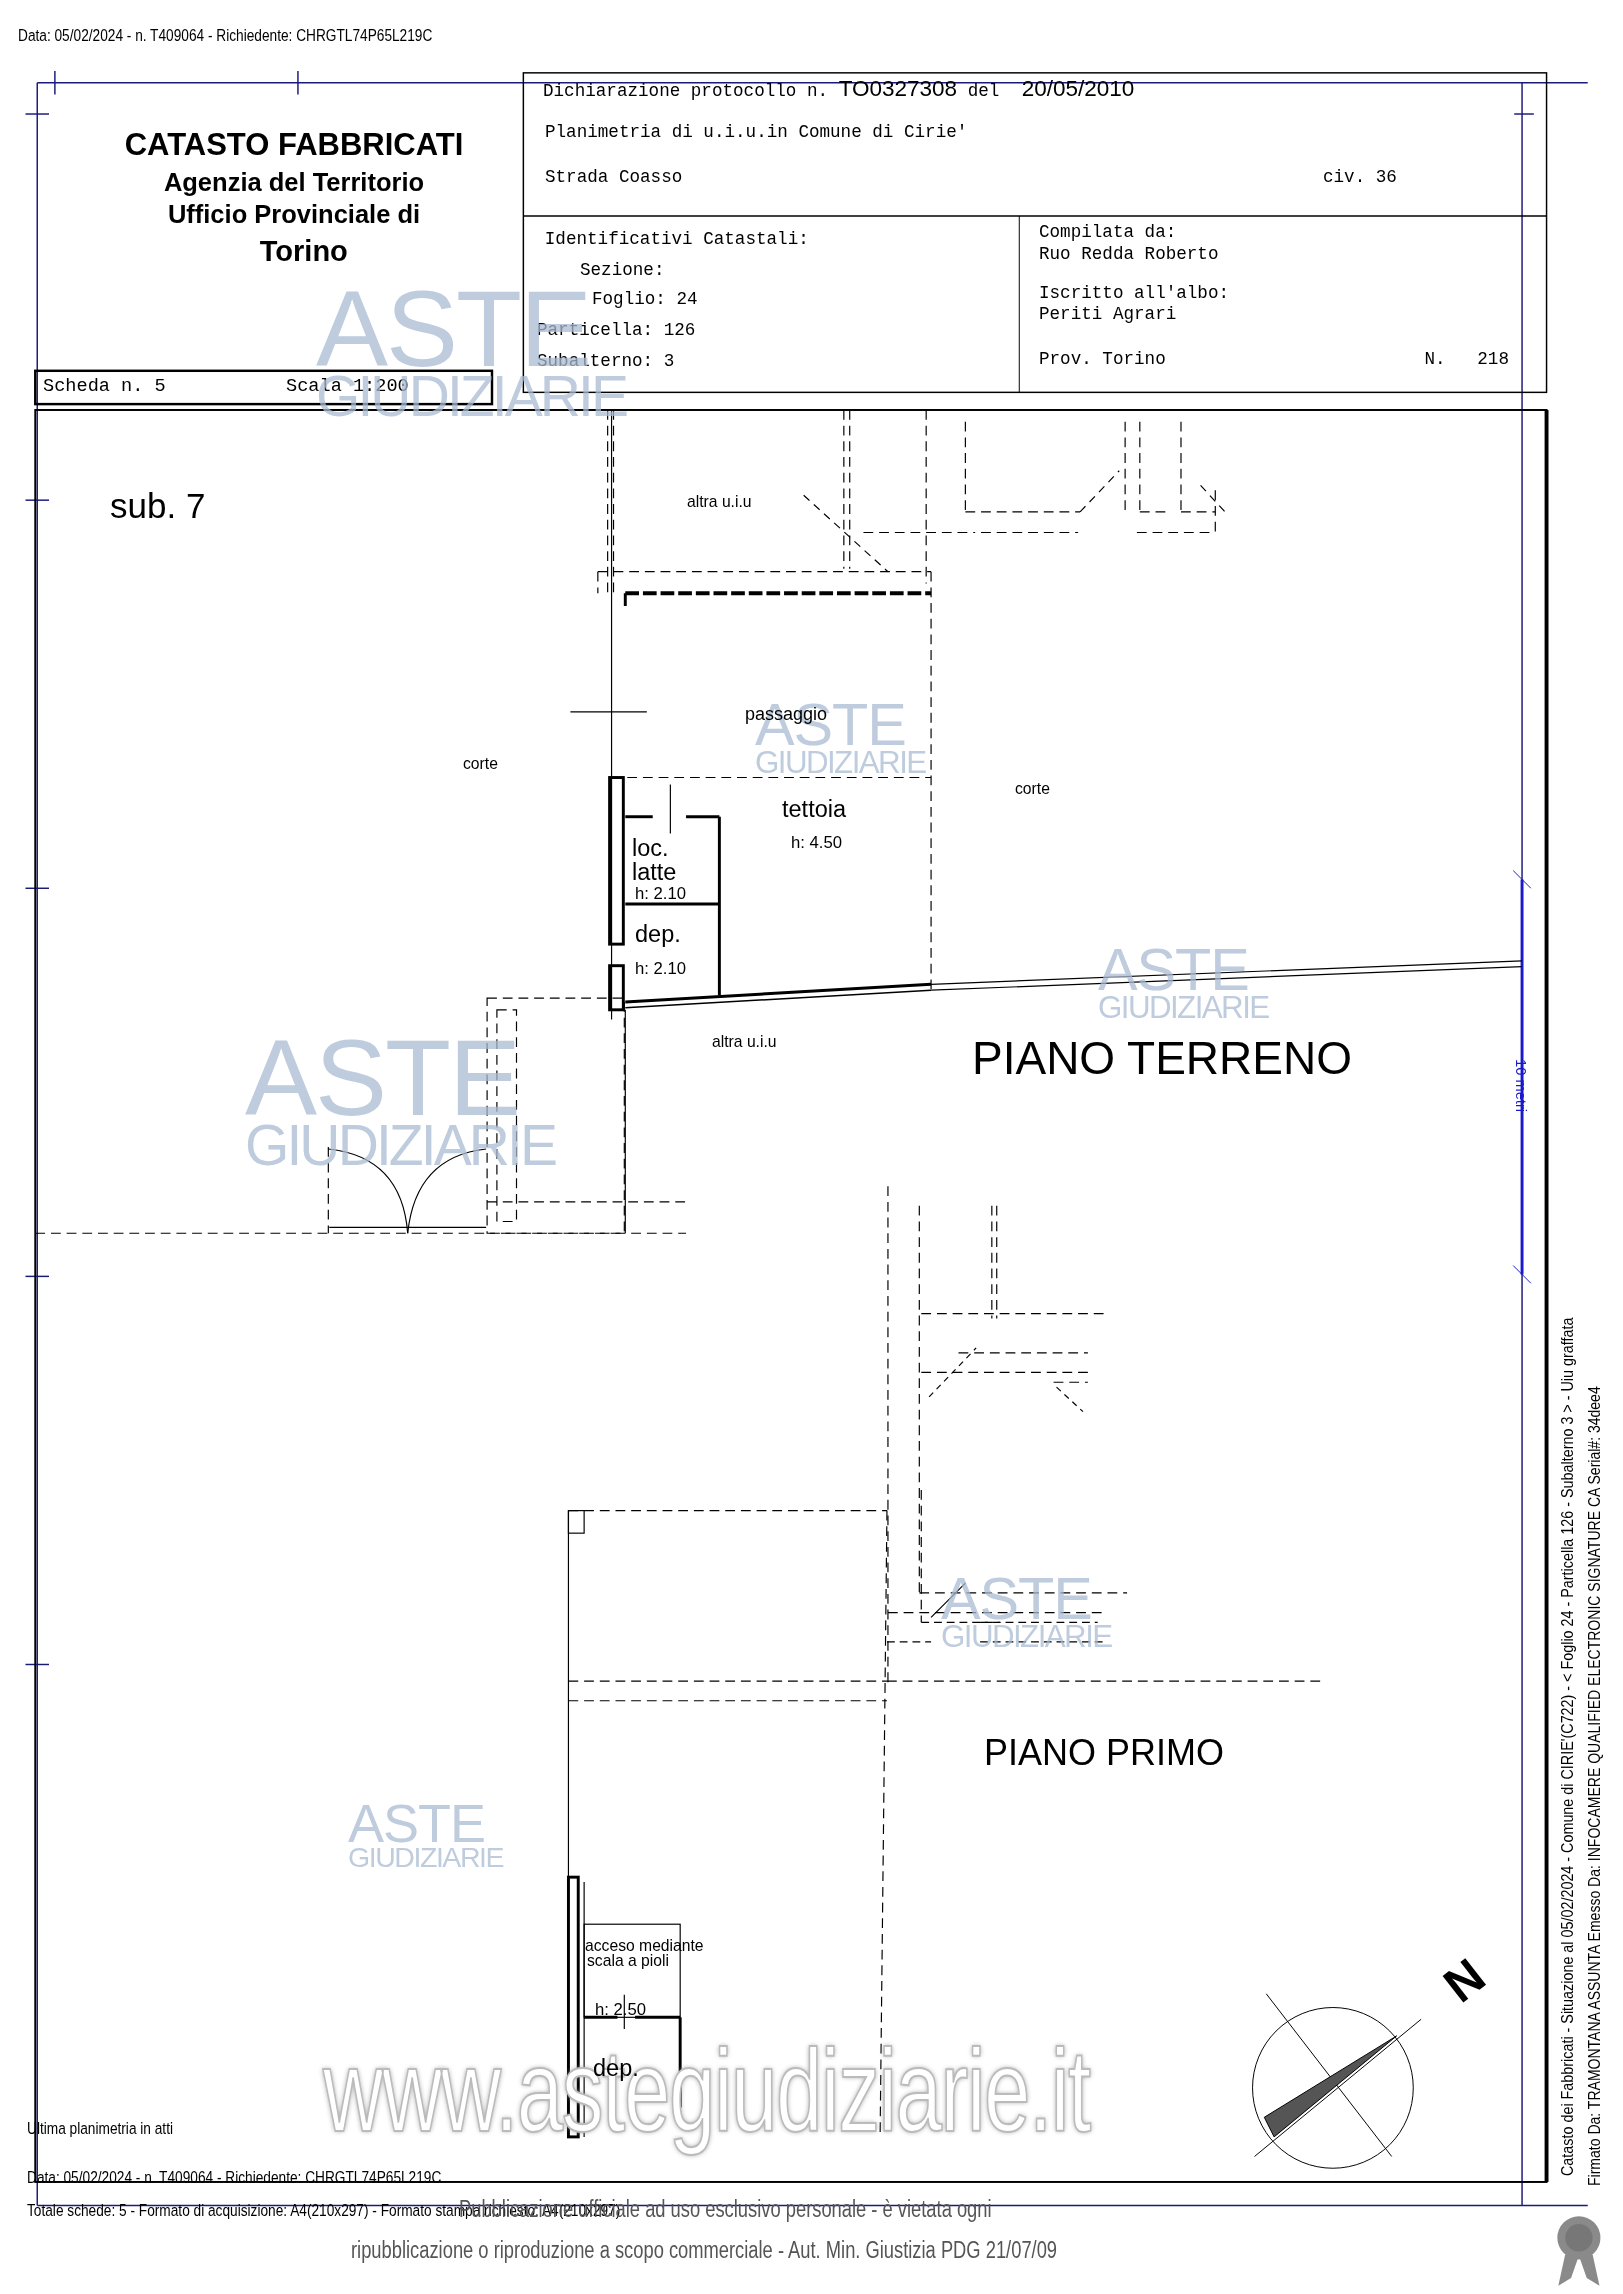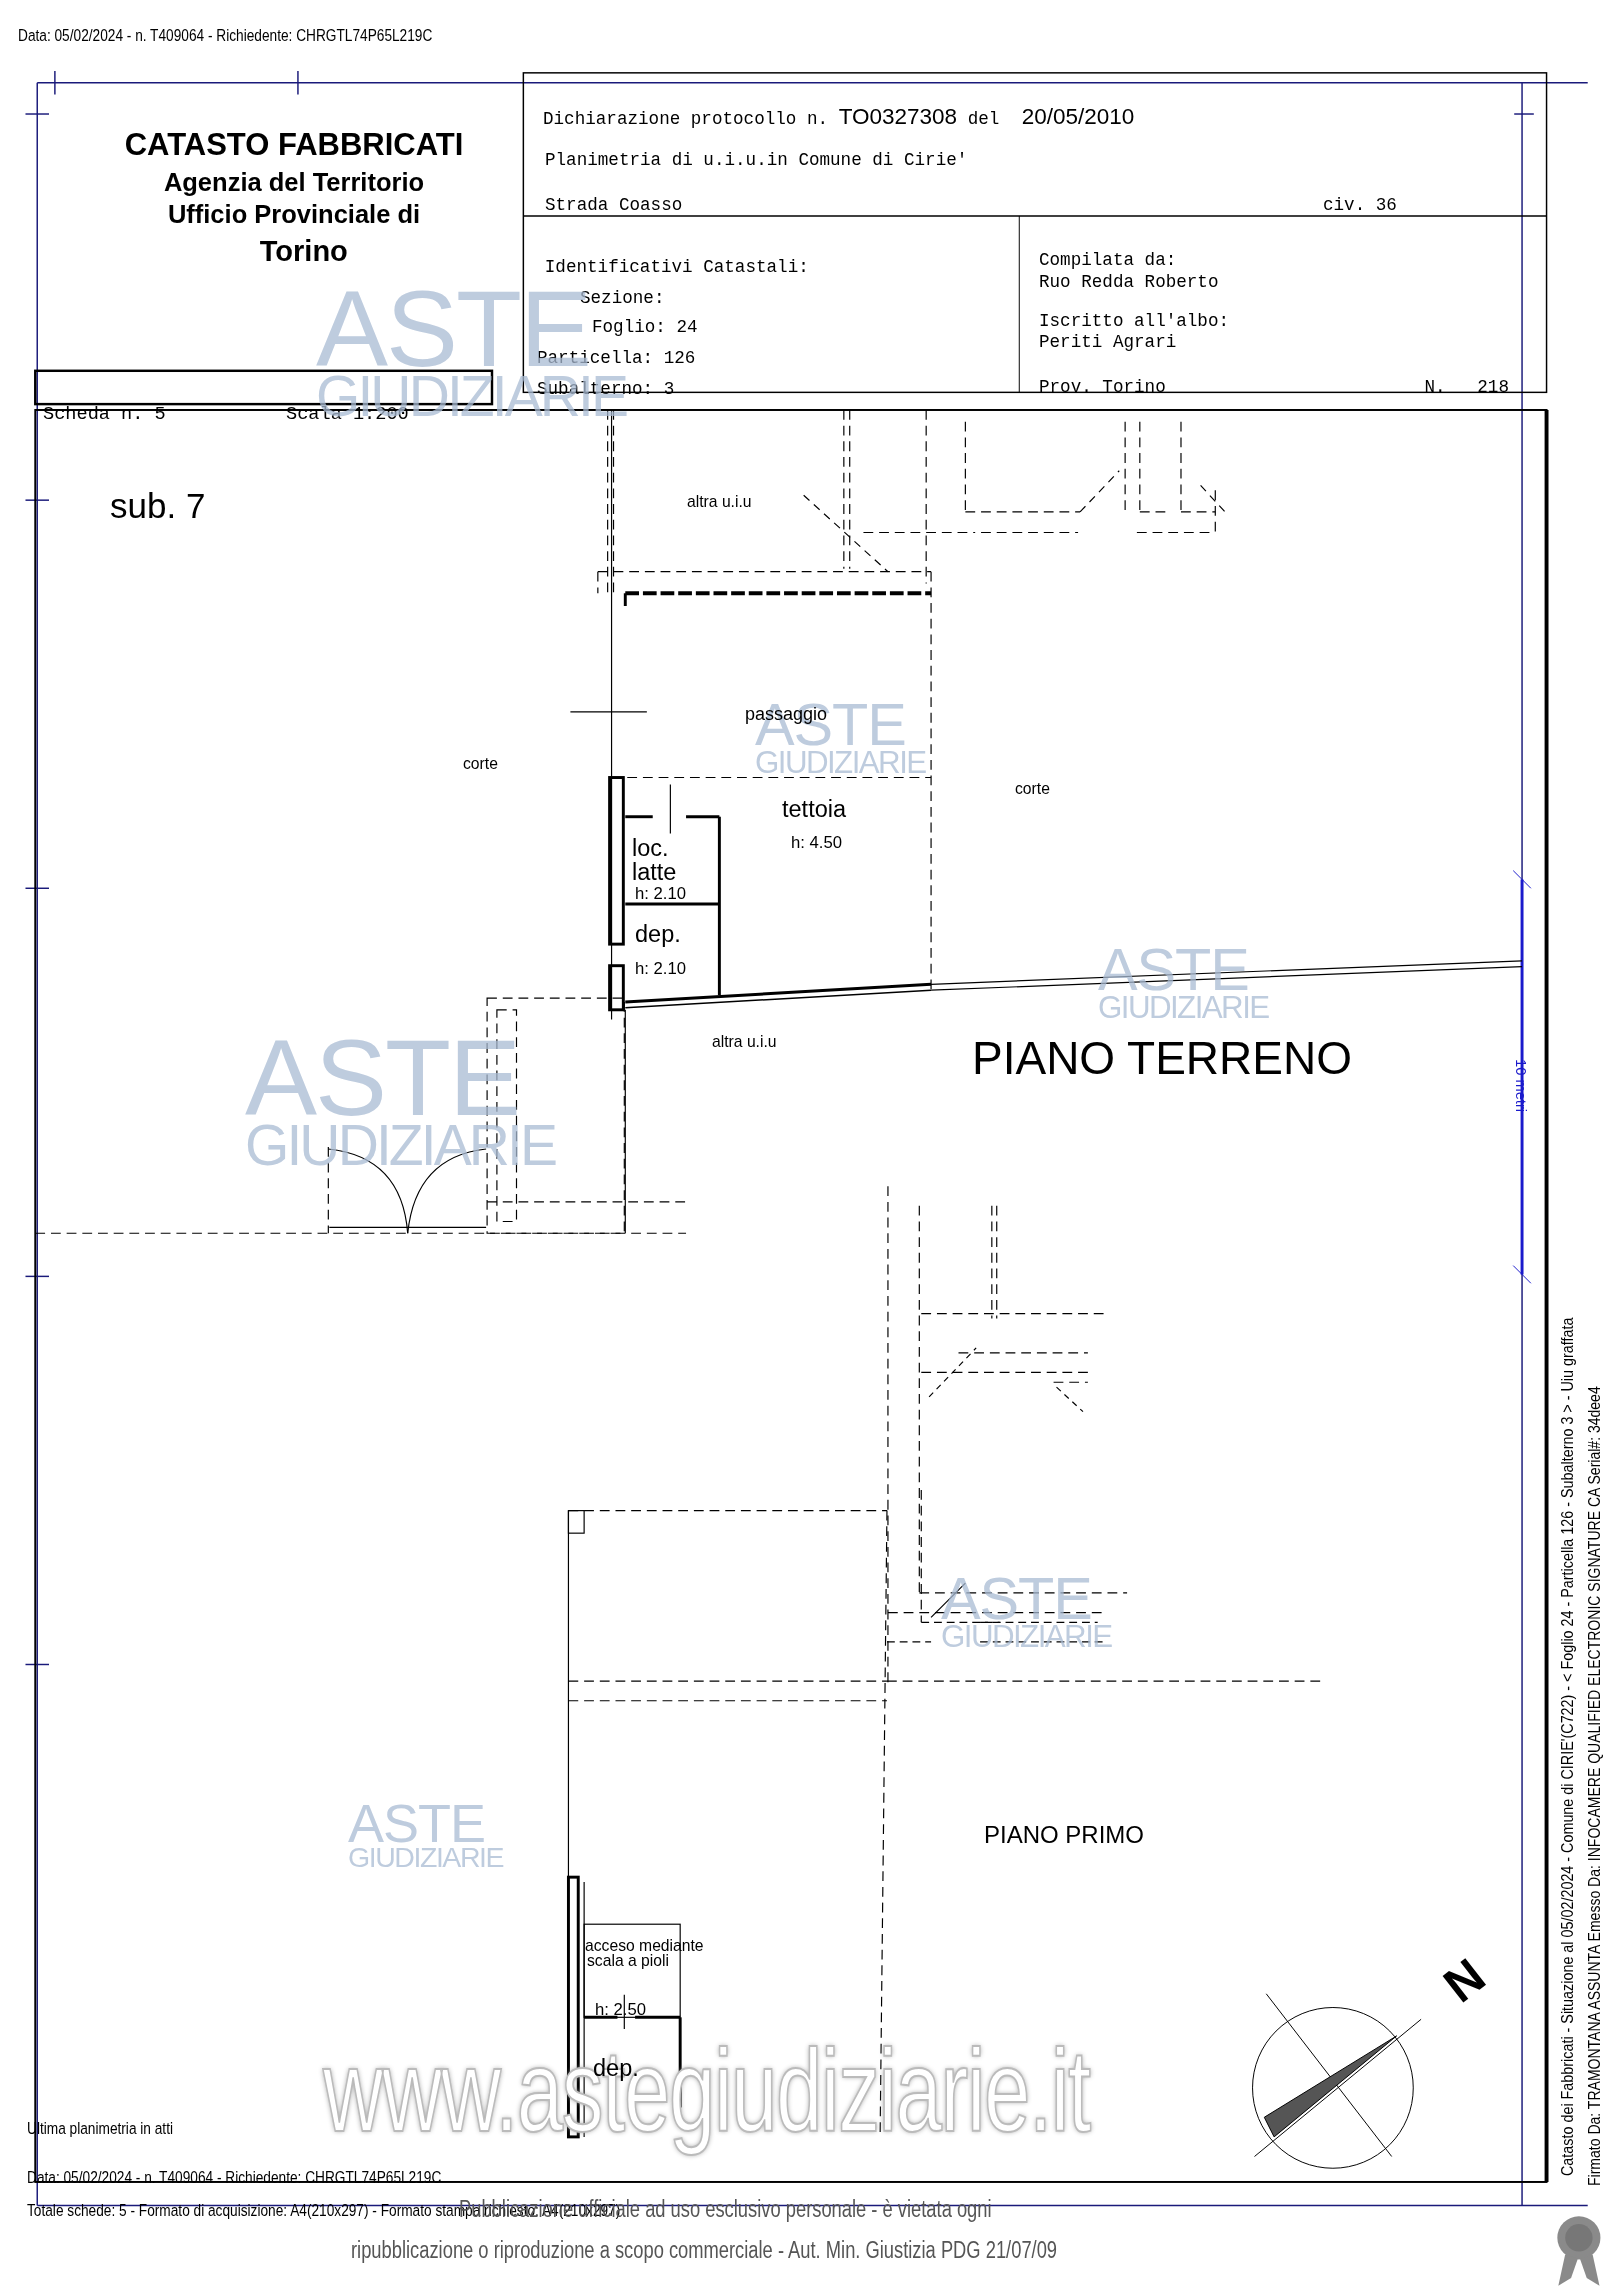--- a/index.html
+++ b/index.html
@@ -1,18 +1,18 @@
 <!DOCTYPE html>
 <html><head>
 <meta charset="utf-8">
 <style>
   html,body{margin:0;padding:0;background:#fff;}
   body{width:1623px;height:2295px;position:relative;overflow:hidden;font-family:"Liberation Sans",sans-serif;color:#000;}
   .abs{position:absolute;}
-  .mono{font-family:"Liberation Mono",monospace;margin-top:28px;}
+  .mono{font-family:"Liberation Mono",monospace;}
   .hdr-line{white-space:nowrap;}
   svg{position:absolute;left:0;top:0;}
   .wm{position:absolute;color:#a9bbd3;opacity:.75;font-family:"Liberation Sans",sans-serif;line-height:.9;letter-spacing:-2px;}
   .wm .a{font-size:108px;display:block;}
   .wm .g{font-size:57px;display:block;letter-spacing:-2.9px;margin-top:-5.9px;}
   .plan-label{position:absolute;white-space:nowrap;}
 </style>
 </head>
 <body>
 
@@ -238,21 +238,21 @@
 <div class="plan-label" style="left:1015px;top:780px;font-size:15.7px;">corte</div>
 <div class="plan-label" style="left:782px;top:796px;font-size:23.5px;">tettoia</div>
 <div class="plan-label" style="left:791px;top:833px;font-size:16.7px;">h: 4.50</div>
 <div class="plan-label" style="left:632px;top:835px;font-size:23.5px;">loc.</div>
 <div class="plan-label" style="left:632px;top:859px;font-size:23.5px;">latte</div>
 <div class="plan-label" style="left:635px;top:884px;font-size:16.7px;">h: 2.10</div>
 <div class="plan-label" style="left:635px;top:921px;font-size:23.5px;">dep.</div>
 <div class="plan-label" style="left:635px;top:959px;font-size:16.7px;">h: 2.10</div>
 <div class="plan-label" style="left:712px;top:1033px;font-size:15.7px;">altra u.i.u</div>
 <div class="plan-label" style="left:972px;top:1031px;font-size:46px;">PIANO TERRENO</div>
-<div class="plan-label" style="left:984px;top:1821px;font-size:24px;">PIANO PRIMO</div>
+<div class="plan-label" style="left:984px;top:1732px;font-size:36px;">PIANO PRIMO</div>
 <div class="plan-label" style="left:585px;top:1937px;font-size:15.7px;">acceso mediante</div>
 <div class="plan-label" style="left:587px;top:1952px;font-size:15.7px;">scala a pioli</div>
 <div class="plan-label" style="left:595px;top:2000px;font-size:16.7px;">h: 2.50</div>
 <div class="plan-label" style="left:593px;top:2055px;font-size:23.5px;">dep.</div>
 <div class="plan-label" style="left:1529px;top:1059px;font-size:14.7px;color:#1a1acc;transform:rotate(90deg);transform-origin:left top;">10 metri</div>
 
 <div class="abs hdr-line" style="left:1558px;top:2176px;font-size:16.7px;transform:rotate(-90deg) scaleX(.86);transform-origin:left top;">Catasto dei Fabbricati - Situazione al 05/02/2024 - Comune di CIRIE'(C722) - &lt; Foglio 24 - Particella 126 - Subalterno 3 &gt; - Uiu graffata</div>
 <div class="abs hdr-line" style="left:1585px;top:2186px;font-size:16.7px;transform:rotate(-90deg) scaleX(.84);transform-origin:left top;">Firmato Da: TRAMONTANA ASSUNTA Emesso Da: INFOCAMERE QUALIFIED ELECTRONIC SIGNATURE CA Serial#: 34dee4</div>
 
 <div class="abs hdr-line" style="left:27.4px;top:2119px;font-size:16.7px;transform:scaleX(.82);transform-origin:left top;">Ultima planimetria in atti</div>

